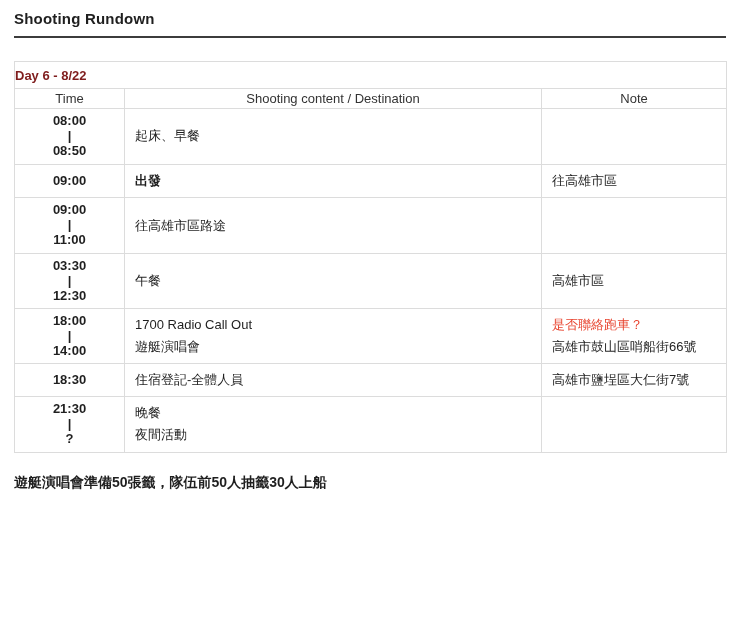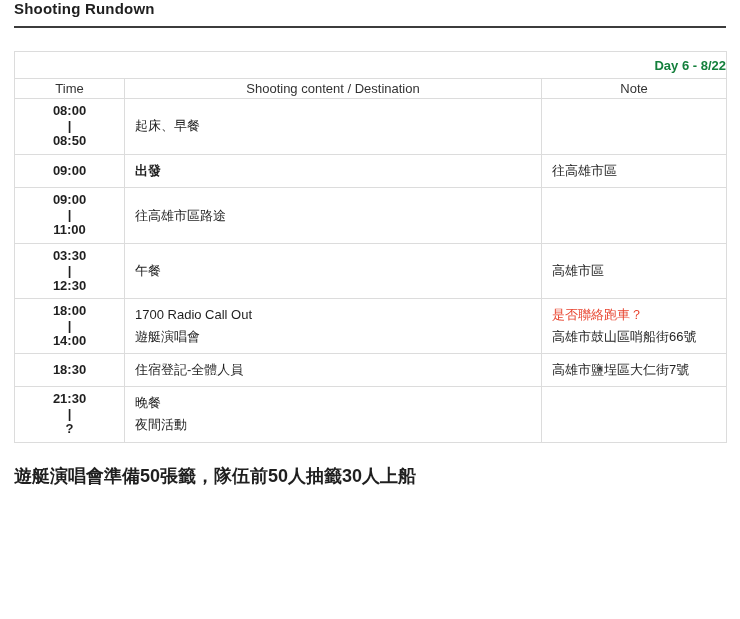--- a/index.html
+++ b/index.html
@@ -5,21 +5,21 @@
   * { margin: 0; padding: 0; box-sizing: border-box; }
   html, body { background: #ffffff; }
   body {
     width: 740px;
     height: 619px;
     font-family: "Liberation Sans", "DejaVu Sans", sans-serif;
     color: #212121;
     position: relative;
     overflow: hidden;
   }
-  .page { padding: 0 14px 0 14px; }
+  .page { padding: 10px 14px 0 14px; }
 
   .doc-title {
     font-size: 15px;
     font-weight: 700;
     color: #1f1f1f;
     letter-spacing: 0.2px;
     padding-bottom: 9px;
   }
   .title-rule {
     border: none;
@@ -41,22 +41,22 @@
     font-size: 13px;
     vertical-align: middle;
   }
   tr.h-sm { height: 27px; }
   tr.h-md { height: 55px; }
   tr.h-lg { height: 56px; }
 
   th.day-header {
     font-size: 15px;
     font-weight: 700;
-    text-align: right;
-    color: #15803d;
+    text-align: left;
+    color: #7f1d1d;
     height: 27px;
   }
   th.col-header {
     font-size: 14px;
     font-weight: 400;
     text-align: center;
     color: #333333;
     height: 20px;
   }
 
@@ -80,21 +80,21 @@
   .txt-red { color: #e8432e; }
   .center-red {
     text-align: center;
     color: #e8432e;
     font-weight: 700;
   }
   tr.muted td, tr.muted td span { color: #8c8c8c; }
 
   .footer-note {
     margin-top: 21px;
-    font-size: 18px;
+    font-size: 14px;
     font-weight: 700;
     color: #1f1f1f;
   }
 </style>
 </head>
 <body>
 
 <div class="page">
 
   <div class="doc-title">Shooting Rundown</div>

